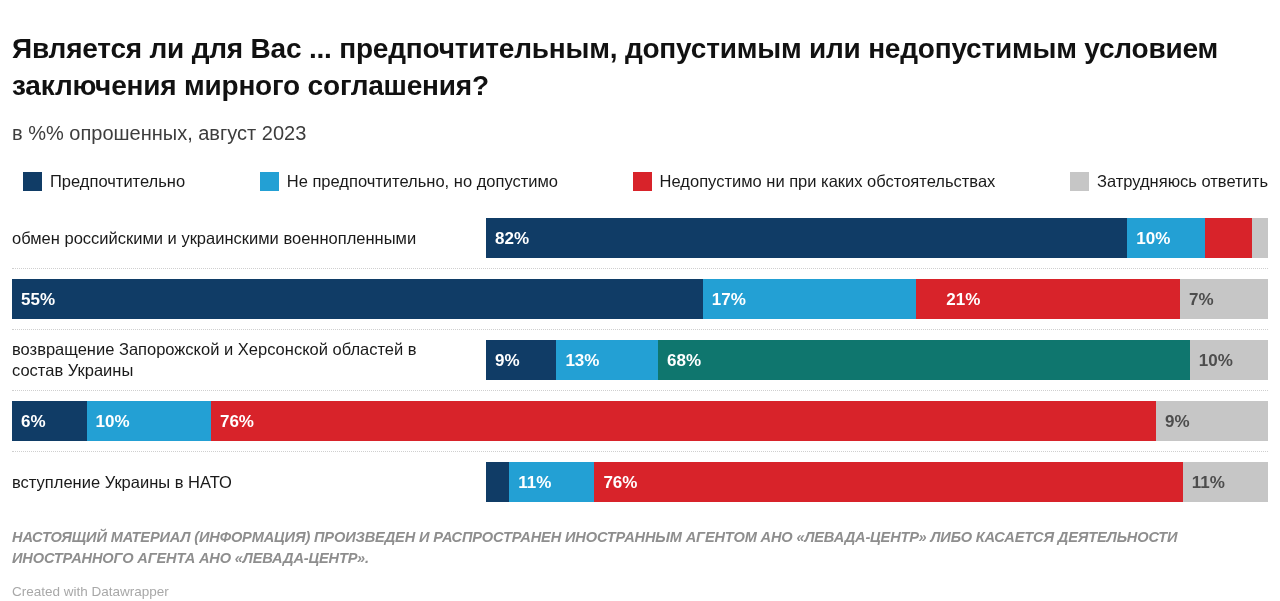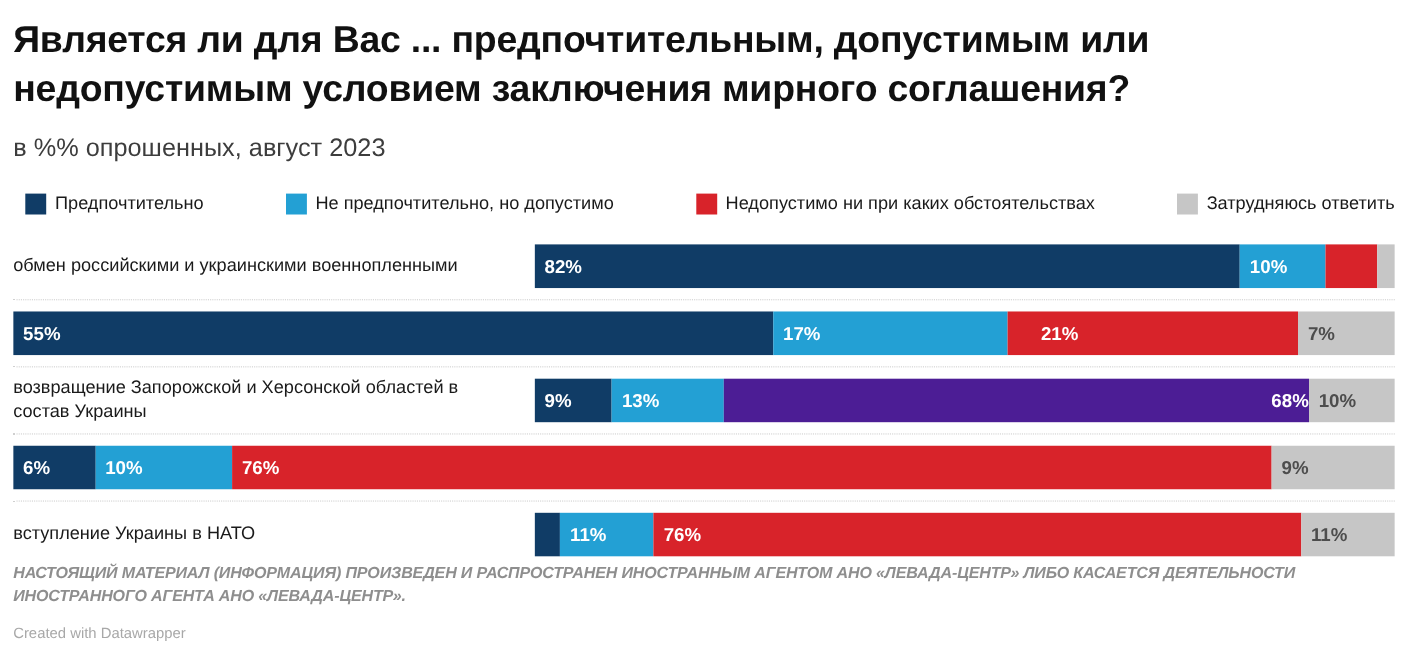--- a/index.html
+++ b/index.html
@@ -17,30 +17,31 @@
   .page {
     position: relative;
     width: 1280px;
     height: 601px;
     box-sizing: border-box;
     padding: 0 12px;
   }
 
   
   .title {
-    font-size: 34px;
+    font-size: 28px;
     font-weight: bold;
     line-height: 1.33;
     letter-spacing: -0.2px;
     color: #111111;
     padding-top: 14px;
     max-width: 1244px;
+    margin-top: 16px;
   }
   .subtitle {
-    font-size: 23px;
+    font-size: 20px;
     color: #3d3d3d;
     line-height: 1.3;
     margin-top: 16px;
   }
 
   
   .legend {
     display: flex;
     align-items: center;
     margin-top: 24px;
@@ -188,21 +189,21 @@
       </div>
       <div class="row">
         <div class="row-label">возвращение Запорожской и Херсонской областей в состав Украины</div>
         <div class="bar">
           <div class="seg" style="flex: 0 0 9%; background: rgb(16, 60, 102); color: rgb(255, 255, 255);">
             <span class="seg-val">9%</span>
           </div>
           <div class="seg" style="flex: 0 0 13%; background: rgb(35, 160, 212); color: rgb(255, 255, 255);">
             <span class="seg-val">13%</span>
           </div>
-          <div class="seg" style="flex: 0 0 68%; background: #4c1d95; color: rgb(255, 255, 255); justify-content: flex-end;">
+          <div class="seg" style="flex: 0 0 68%; background: #0f766e; color: rgb(255, 255, 255);">
             <span class="seg-val">68%</span>
           </div>
           <div class="seg" style="flex: 0 0 10%; background: rgb(198, 198, 198); color: rgb(77, 77, 77);">
             <span class="seg-val">10%</span>
           </div>
         </div>
       </div>
       <div class="row">
         <div class="bar">
           <div class="seg" style="flex: 0 0 5.94059%; background: rgb(16, 60, 102); color: rgb(255, 255, 255);">

